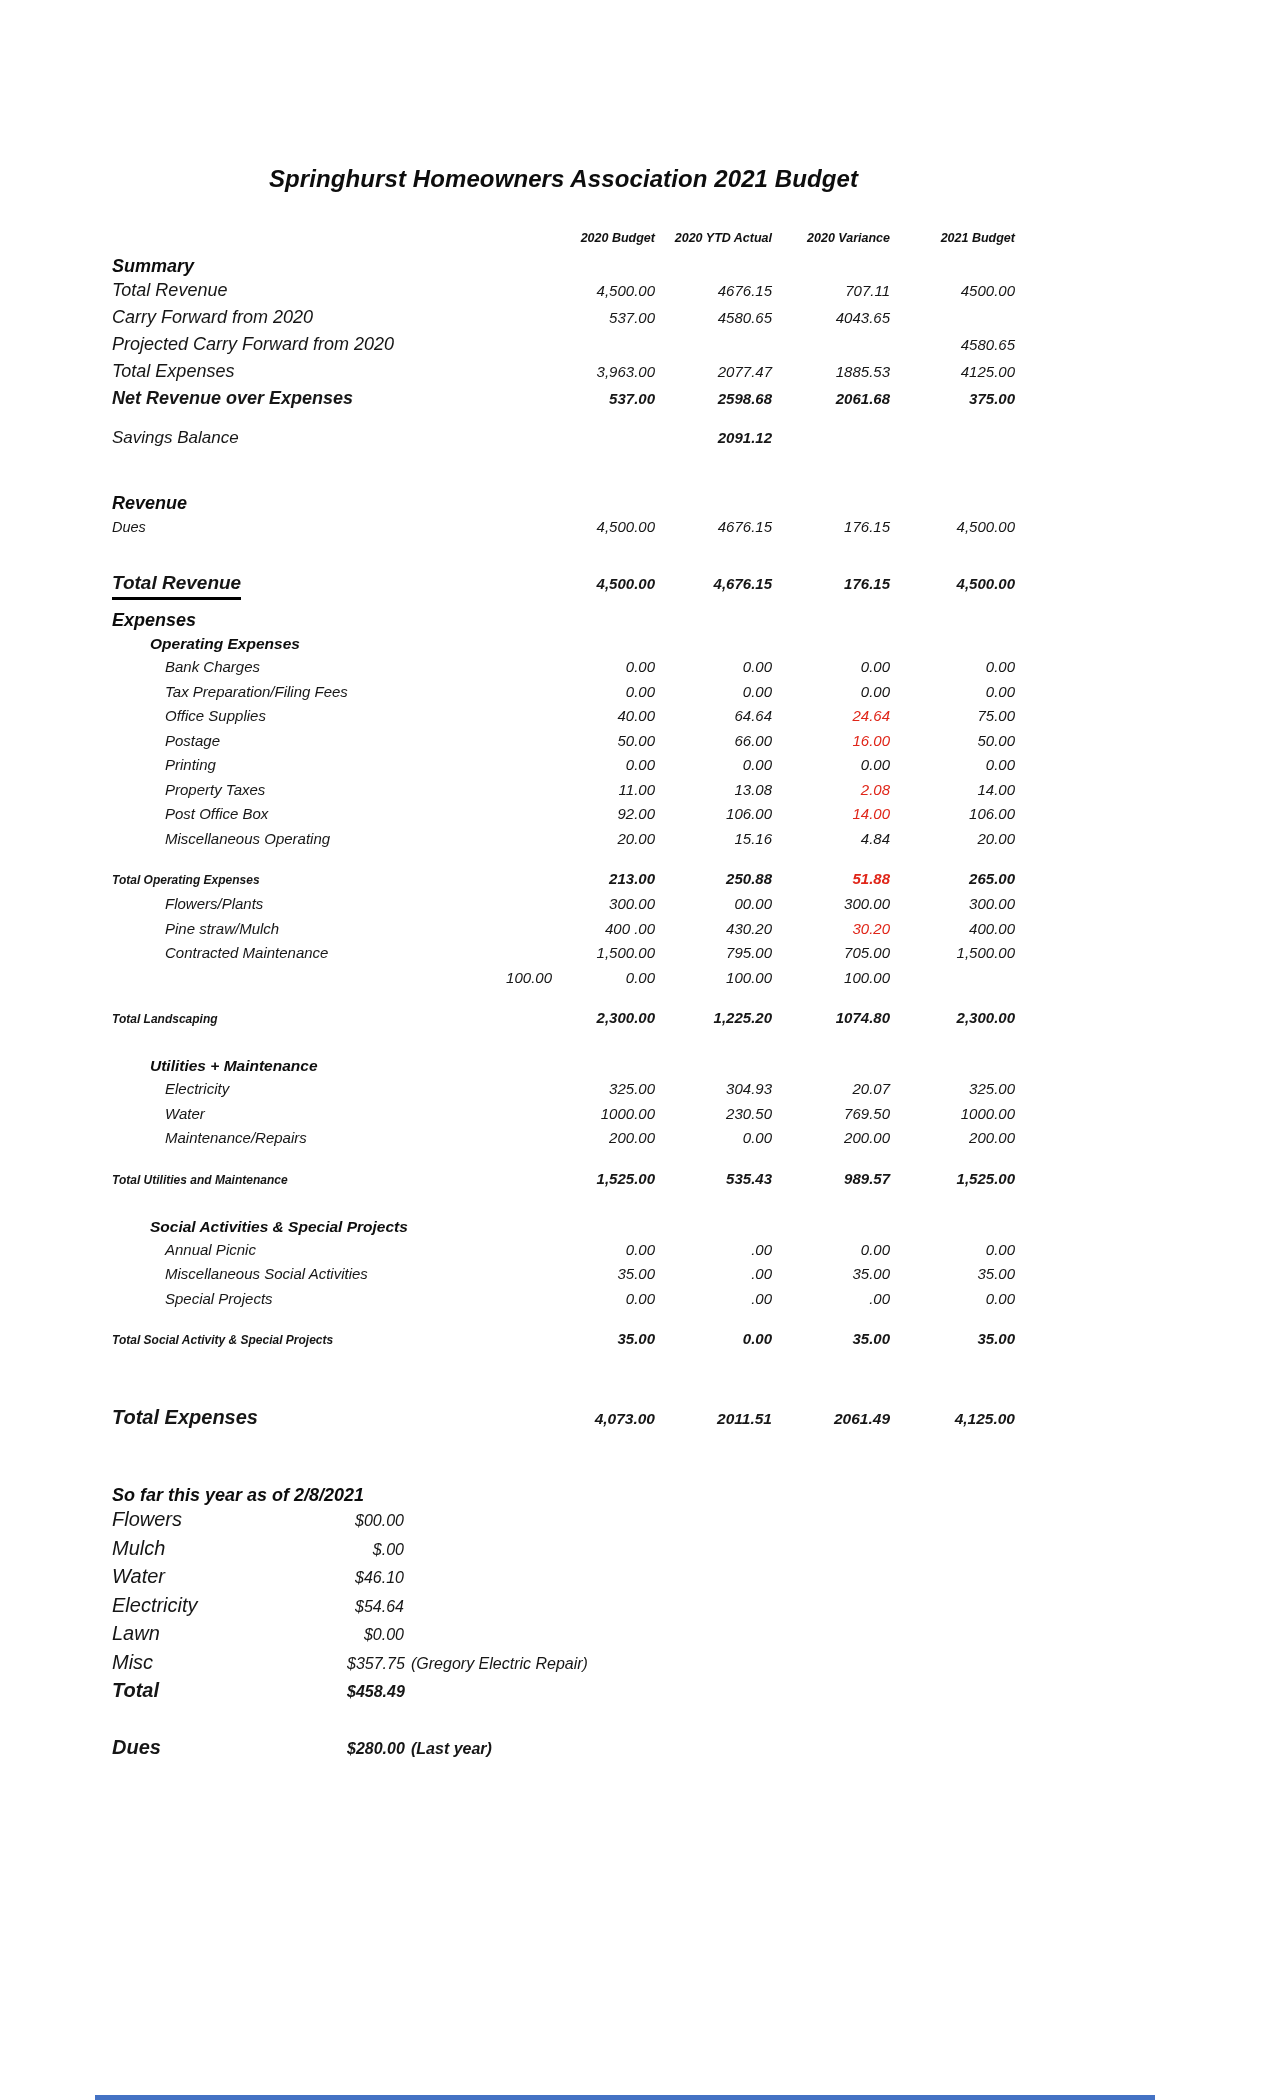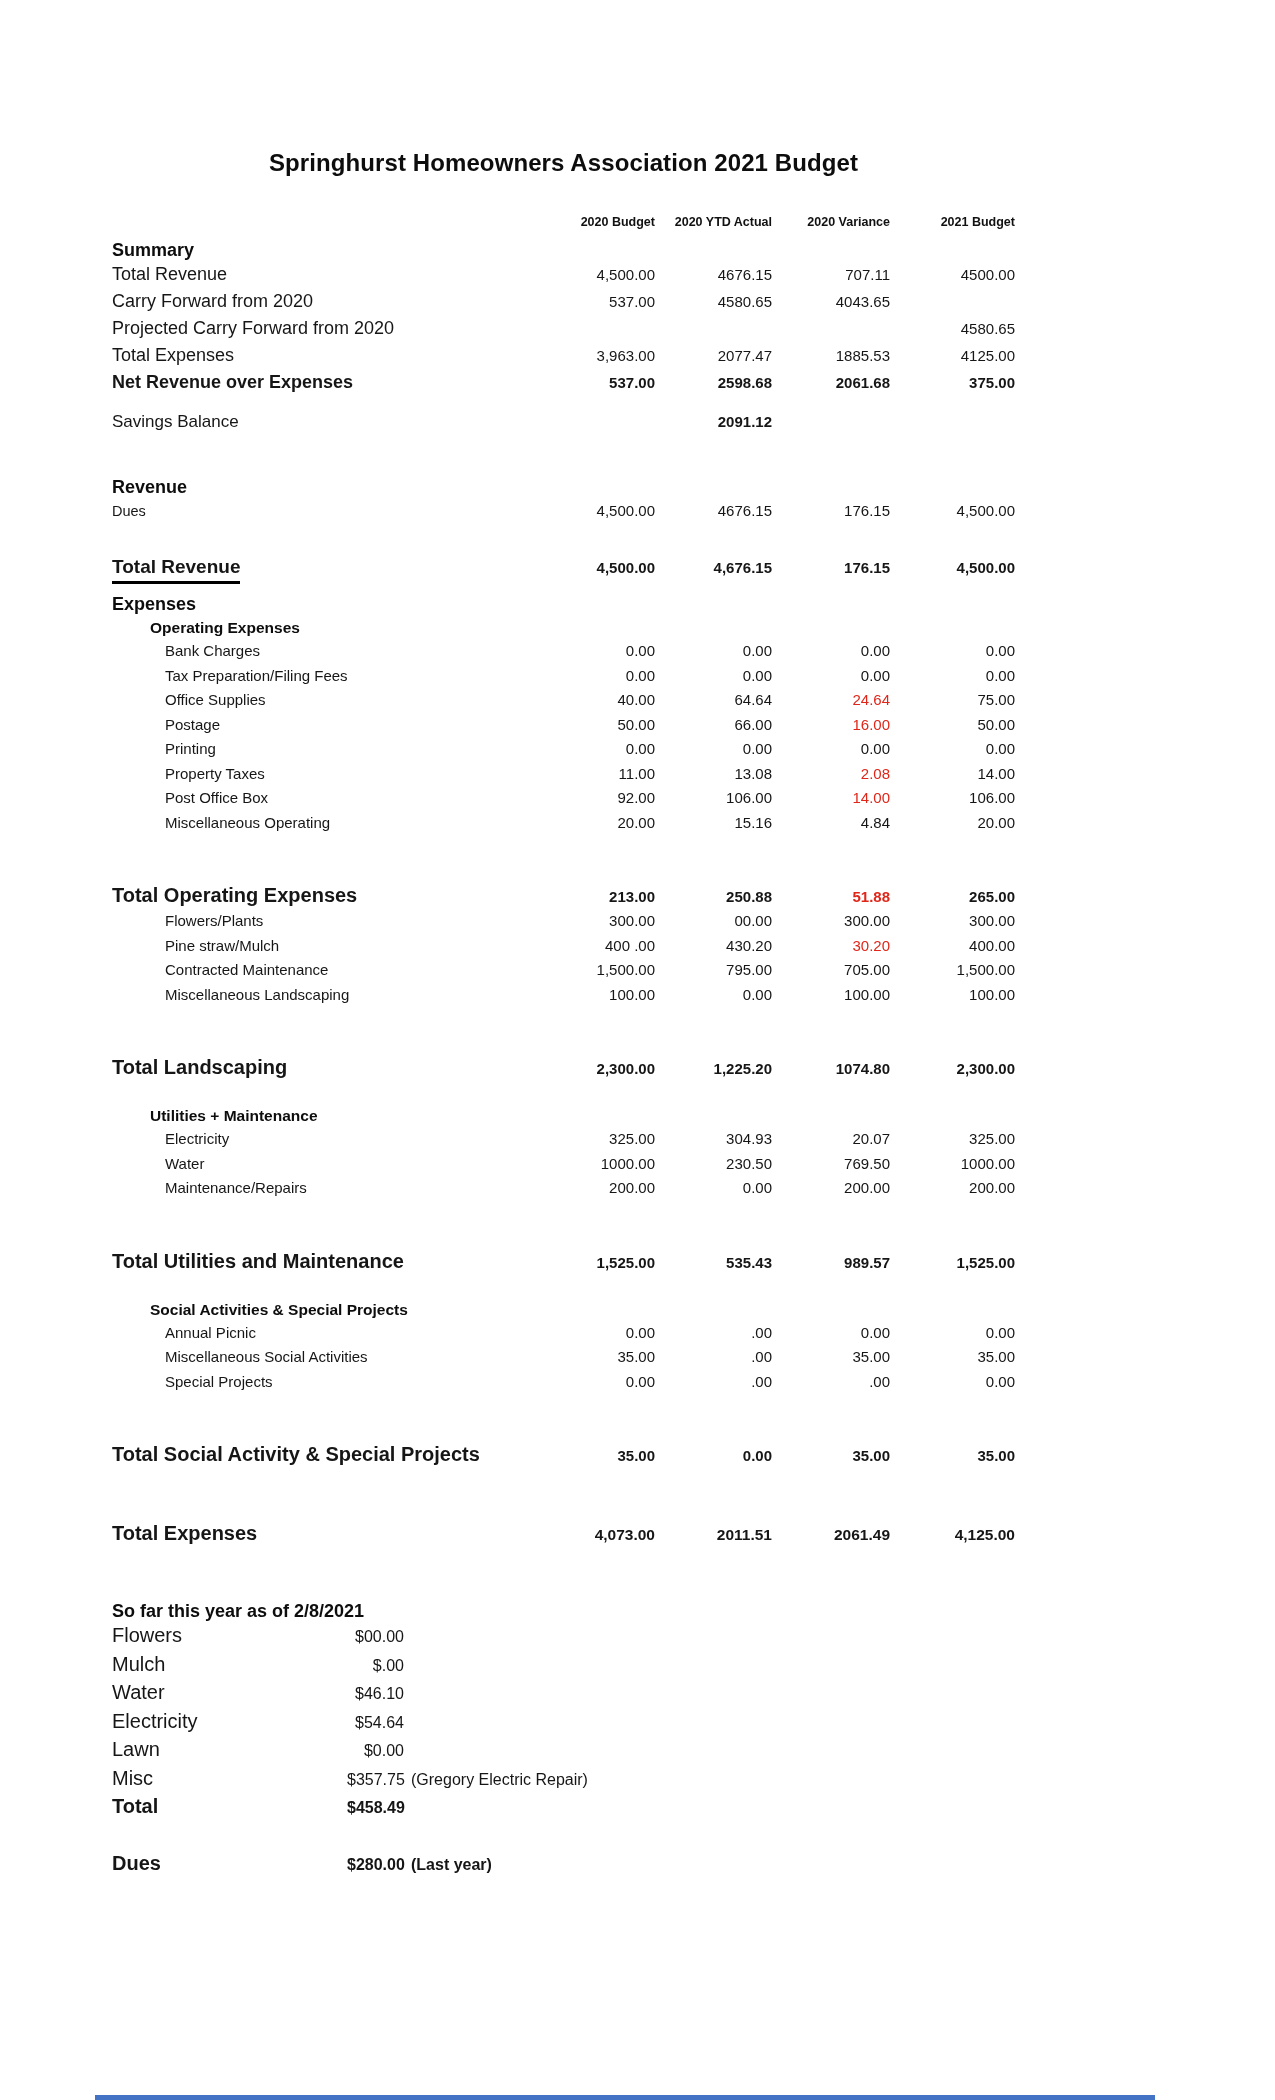--- a/index.html
+++ b/index.html
@@ -3,21 +3,21 @@
 <meta charset="utf-8">
 <style>
   * { box-sizing: border-box; margin: 0; padding: 0; }
   html, body { background: #ffffff; }
   body {
     width: 1275px; height: 2100px; position: relative;
     font-family: "Liberation Sans", "DejaVu Sans", sans-serif;
     color: #161616;
     overflow: hidden;
   }
-  .doc { position: absolute; left: 112px; top: 0; width: 903px; }
+  .doc { position: absolute; left: 112px; top: 16px; width: 903px; font-style: italic; }
   .title {
     margin-top: 148px; text-align: center;
     font-size: 24px; font-weight: bold; line-height: 30px; color: #0d0d0d;
     letter-spacing: 0.1px;
   }
   .grid { display: grid; grid-template-columns: 440px 103px 117px 118px 125px; align-items: baseline; }
   .num { text-align: right; font-size: 15px; white-space: pre; }
   .red { color: var(--red, #e02619); }
 
   .hdr-row { margin-top: 36px; line-height: 16px; }
@@ -44,21 +44,21 @@
 
   .tot-rev-row { margin-top: 30px; line-height: 26px; }
   .tot-rev-row .lbl { font-size: 19px; font-weight: bold; }
   .tot-rev-row .lbl span { display: inline-block; border-bottom: 3px solid #000; padding-bottom: 1px; }
   .tot-rev-row .num { font-weight: bold; }
 
   .grp-h { margin-top: 24px; margin-left: 38px; font-size: 15.5px; font-weight: bold; line-height: 22px; color: #0d0d0d; }
   .grp-h.first { margin-top: 2px; }
 
   .total-row { margin-top: 16px; line-height: 24px; }
-  .total-row .lbl { font-size: 20px; font-weight: bold; margin-top: 32px; }
+  .total-row .lbl { font-size: 12px; font-weight: bold; }
   .total-row .num { font-weight: bold; }
 
   .grand-row { margin-top: 52px; line-height: 26px; }
   .grand-row .lbl { font-size: 20px; font-weight: bold; }
   .grand-row .num { font-weight: bold; font-size: 15.5px; }
 
   .ytd { margin-top: 52px; }
   .ytd-h { font-size: 18px; font-weight: bold; line-height: 22px; color: #0d0d0d; }
   .ytd-grid { display: grid; grid-template-columns: 235px 57px auto; align-items: baseline; }
   .ytd-row { line-height: 27.5px; }
@@ -232,21 +232,20 @@
     <div class="num">400.00</div>
   </div>
       <div class="grid row item-row">
     <div class="lbl">Contracted Maintenance</div>
     <div class="num">1,500.00</div>
     <div class="num">795.00</div>
     <div class="num">705.00</div>
     <div class="num">1,500.00</div>
   </div>
       <div class="grid row item-row">
-    <div class="lbl">Miscellaneous Landscaping</div>
     <div class="num">100.00</div>
     <div class="num">0.00</div>
     <div class="num">100.00</div>
     <div class="num">100.00</div>
   </div>
       <div class="grid row total-row">
     <div class="lbl">Total Landscaping</div>
     <div class="num">2,300.00</div>
     <div class="num">1,225.20</div>
     <div class="num">1074.80</div>

